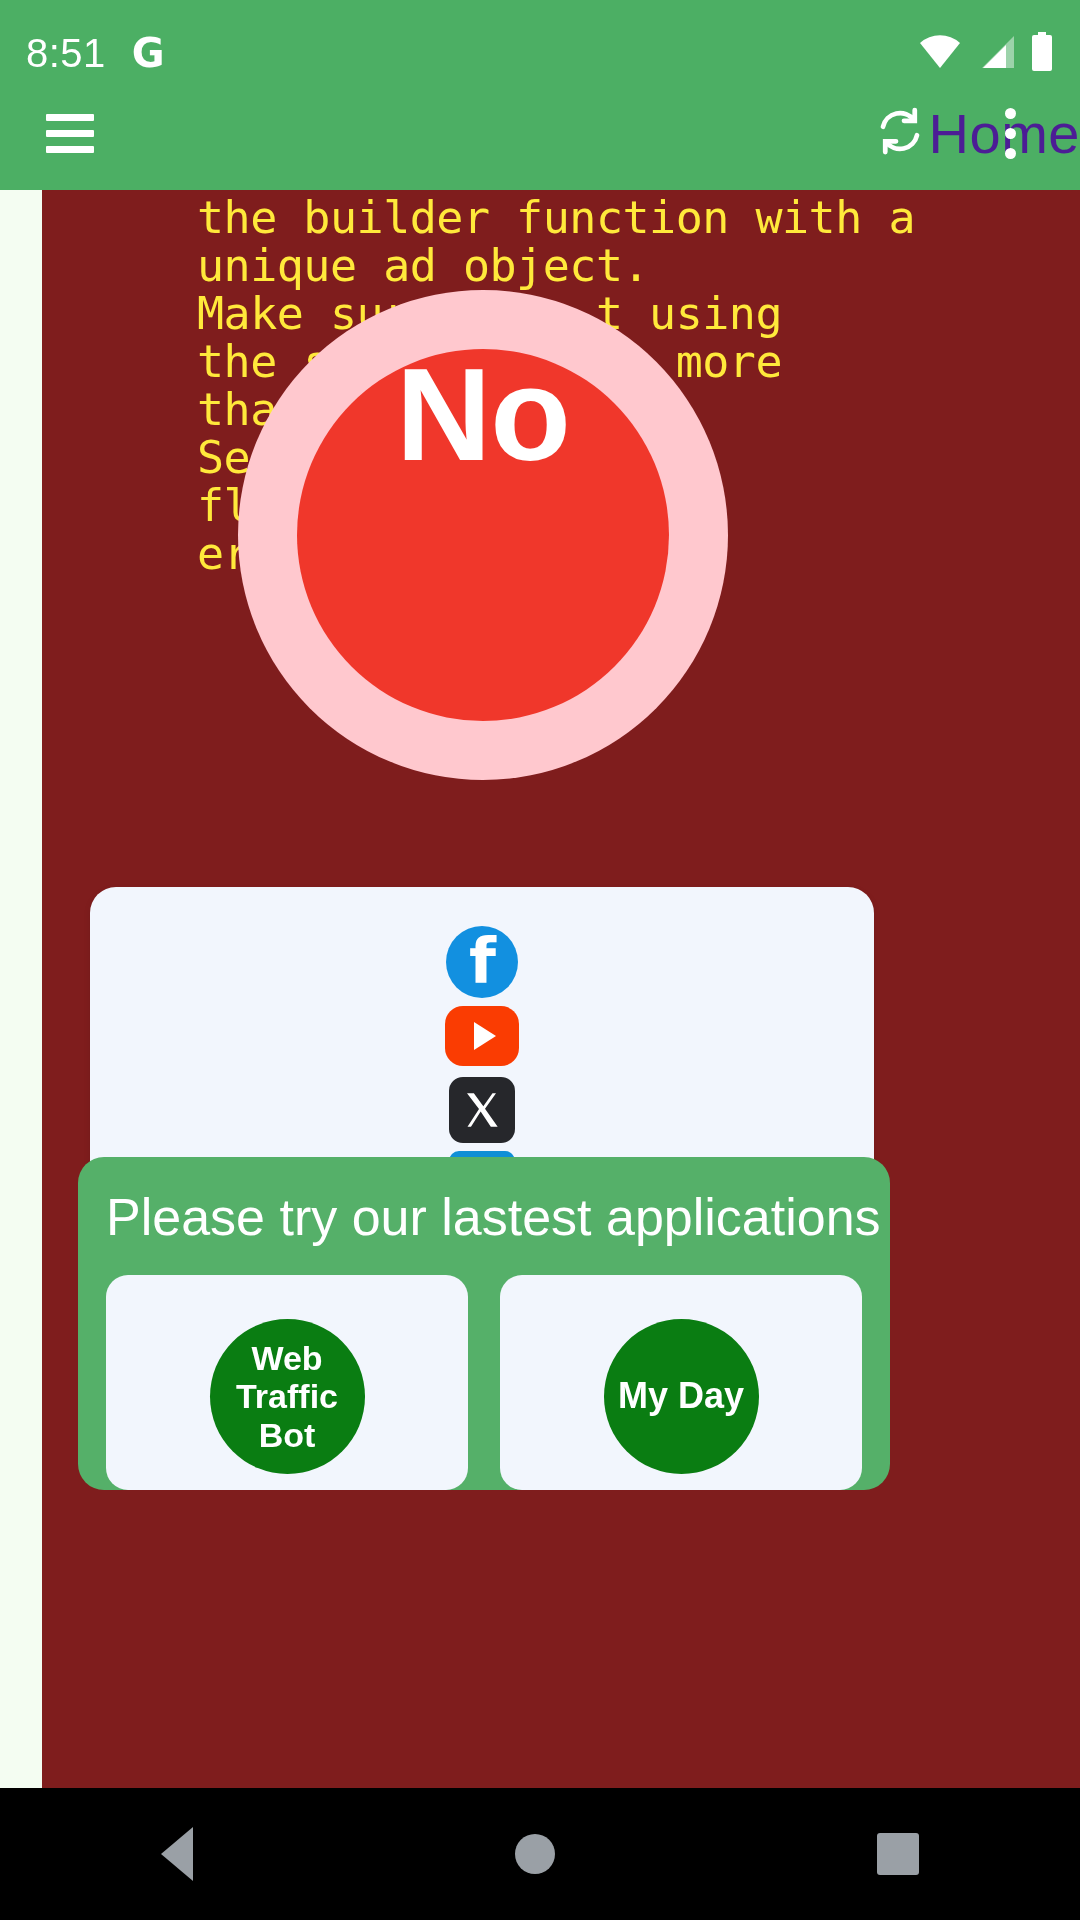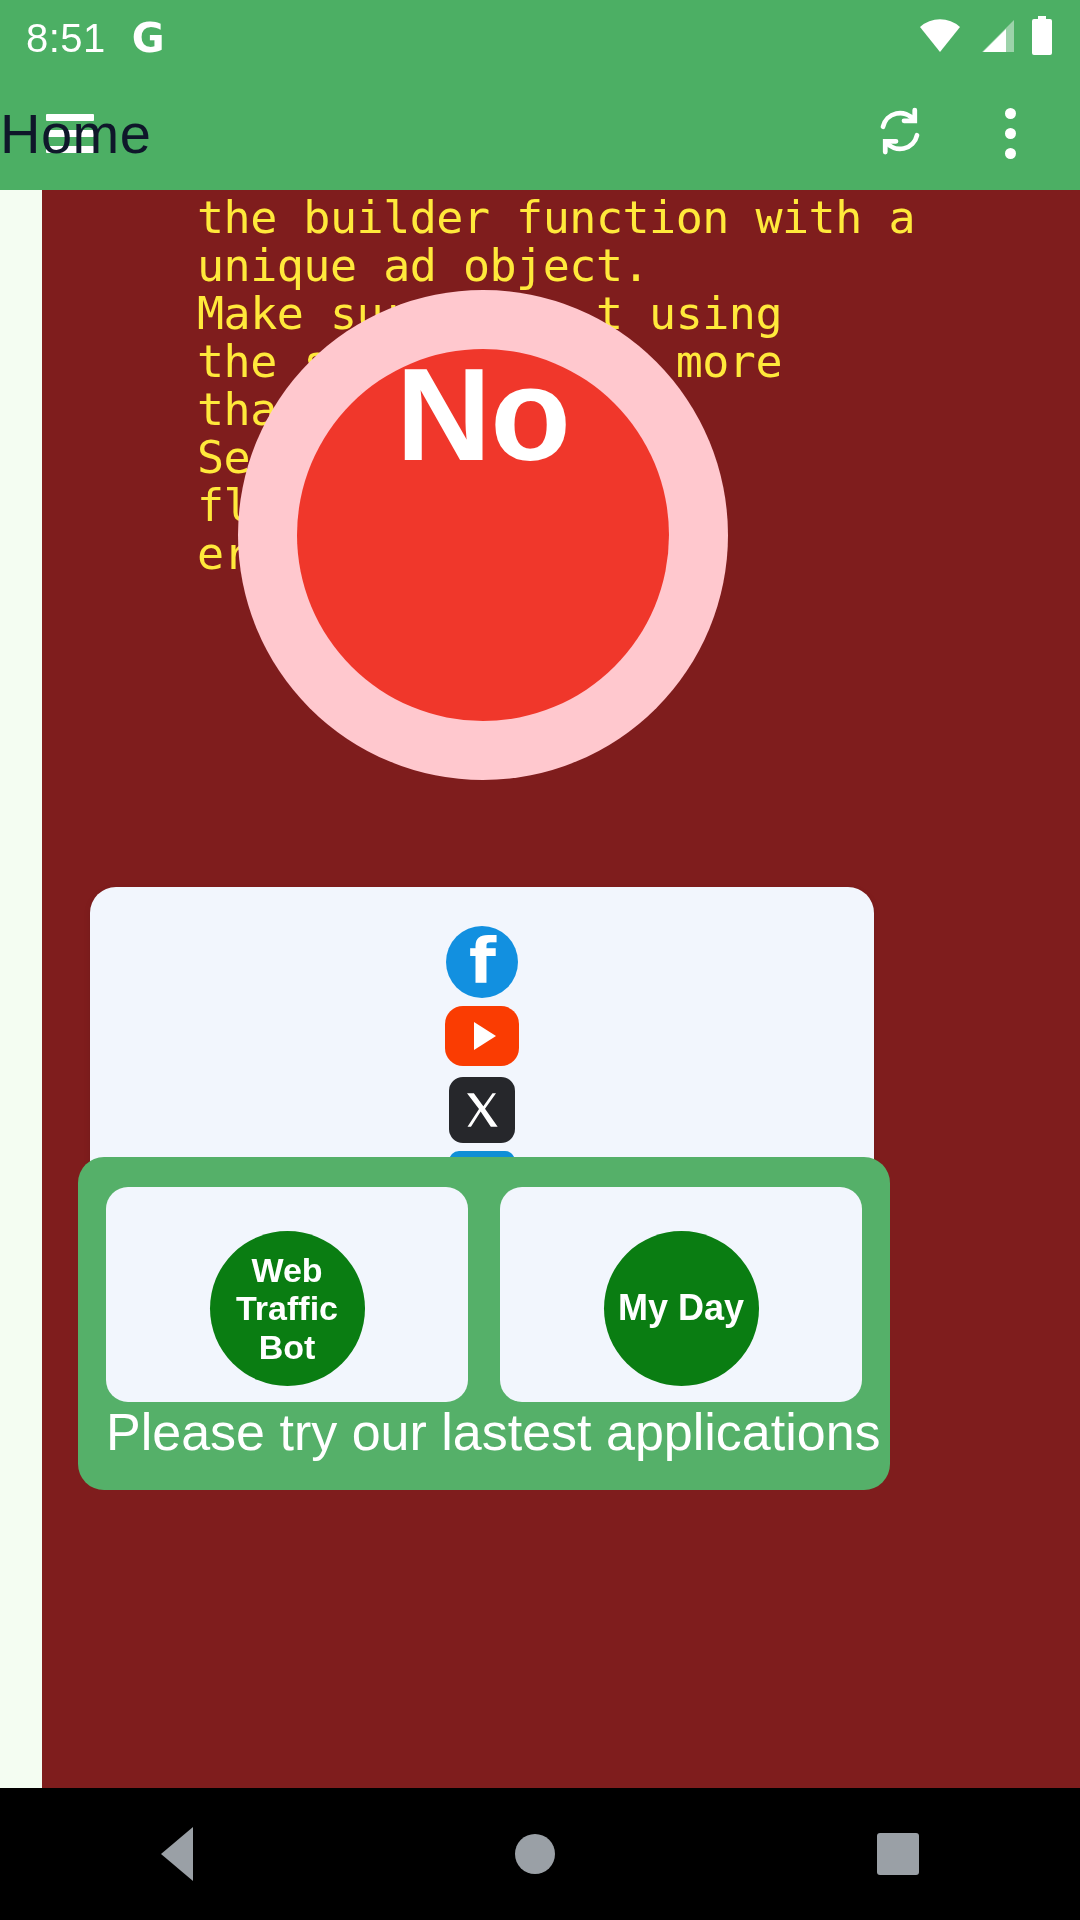--- a/index.html
+++ b/index.html
@@ -9,21 +9,21 @@
     background:#f4fdf2;
     overflow:hidden;
     position:relative;
   }
 
   
   #status-bar {
     height:76px;
     background:#4CAF64;
     display:flex;
-    align-items:center;
+    align-items:flex-end;
     padding:0 26px;
     color:#ffffff;
   }
   #status-time {
     font-size:40px;
     letter-spacing:0.5px;
   }
   #status-g {
     font-size:40px;
     font-weight:bold;
@@ -52,22 +52,22 @@
     flex:0 0 auto;
   }
   #hamburger-icon { width:48px; }
   #hamburger-icon span {
     display:block; height:7px; background:#fff; border-radius:1px;
     margin:9px 0;
   }
   #app-bar-title {
     position:absolute;
     left:0; right:0;
-    text-align:left;
-    color:#0f172a;
+    text-align:right;
+    color:#4c1d95;
     font-size:56px;
     font-weight:400;
     pointer-events:none;
     letter-spacing:0.5px;
   }
   #bar-actions {
     margin-left:auto;
     display:flex;
     align-items:center;
     gap:30px;
@@ -374,32 +374,32 @@
       </div>
 
       <div class="social-btn">
         <div class="li-box">in</div>
       </div>
 
     </div>
   </div>
 
   <div id="apps-card">
+    <div id="apps-title">Please try our lastest applications</div>
     <div id="apps-row">
 
       <div class="app-tile">
         <div class="app-circle wide">Web Traffic Bot</div>
       </div>
 
       <div class="app-tile">
         <div class="app-circle">My Day</div>
       </div>
 
     </div>
-    <div id="apps-title">Please try our lastest applications</div>
   </div>
 
 </div>
 
 <div id="nav-bar">
   <div>
       <div id="nav-back"></div>
     </div>
   <div>
       <div id="nav-home"></div>

